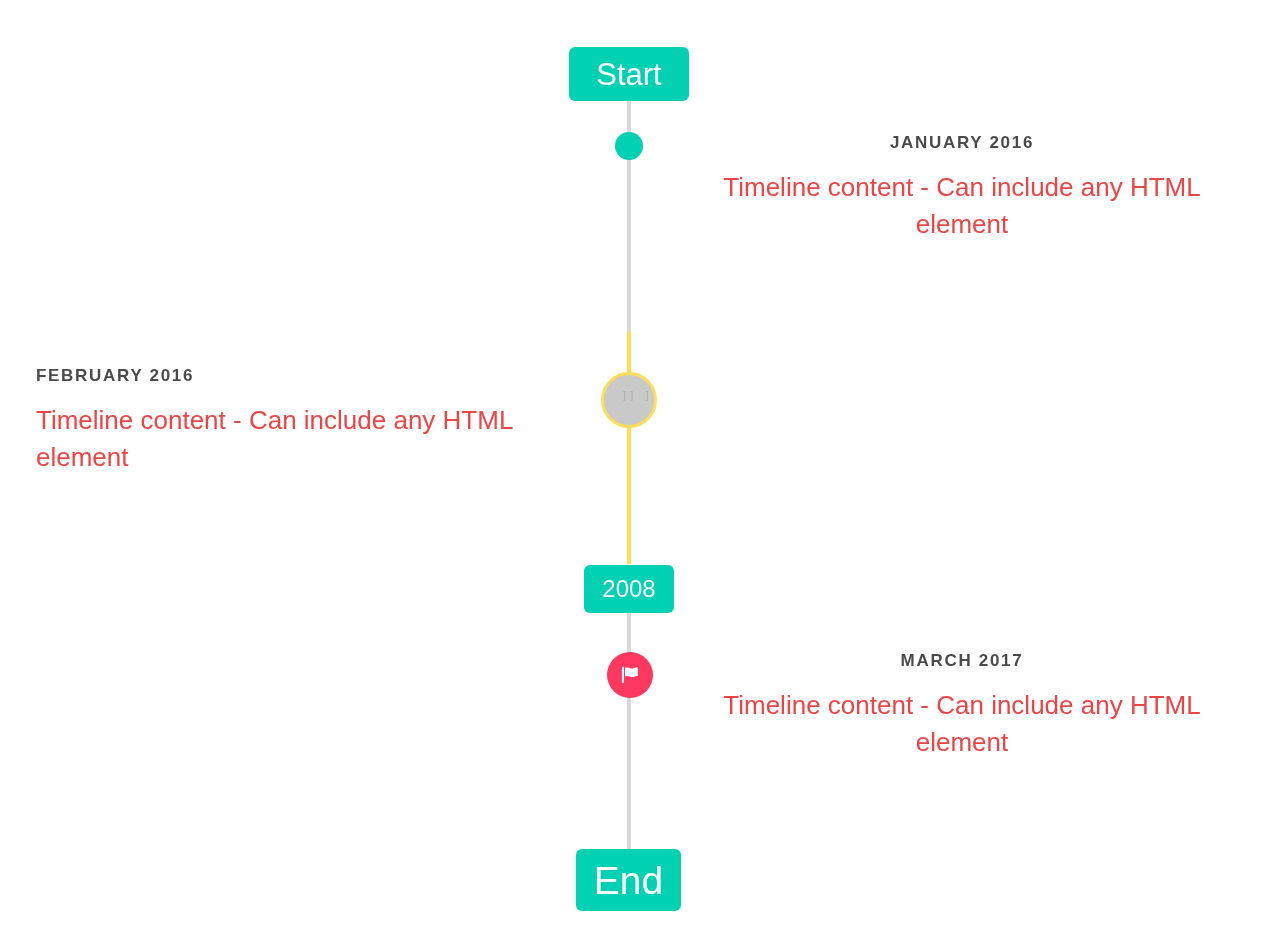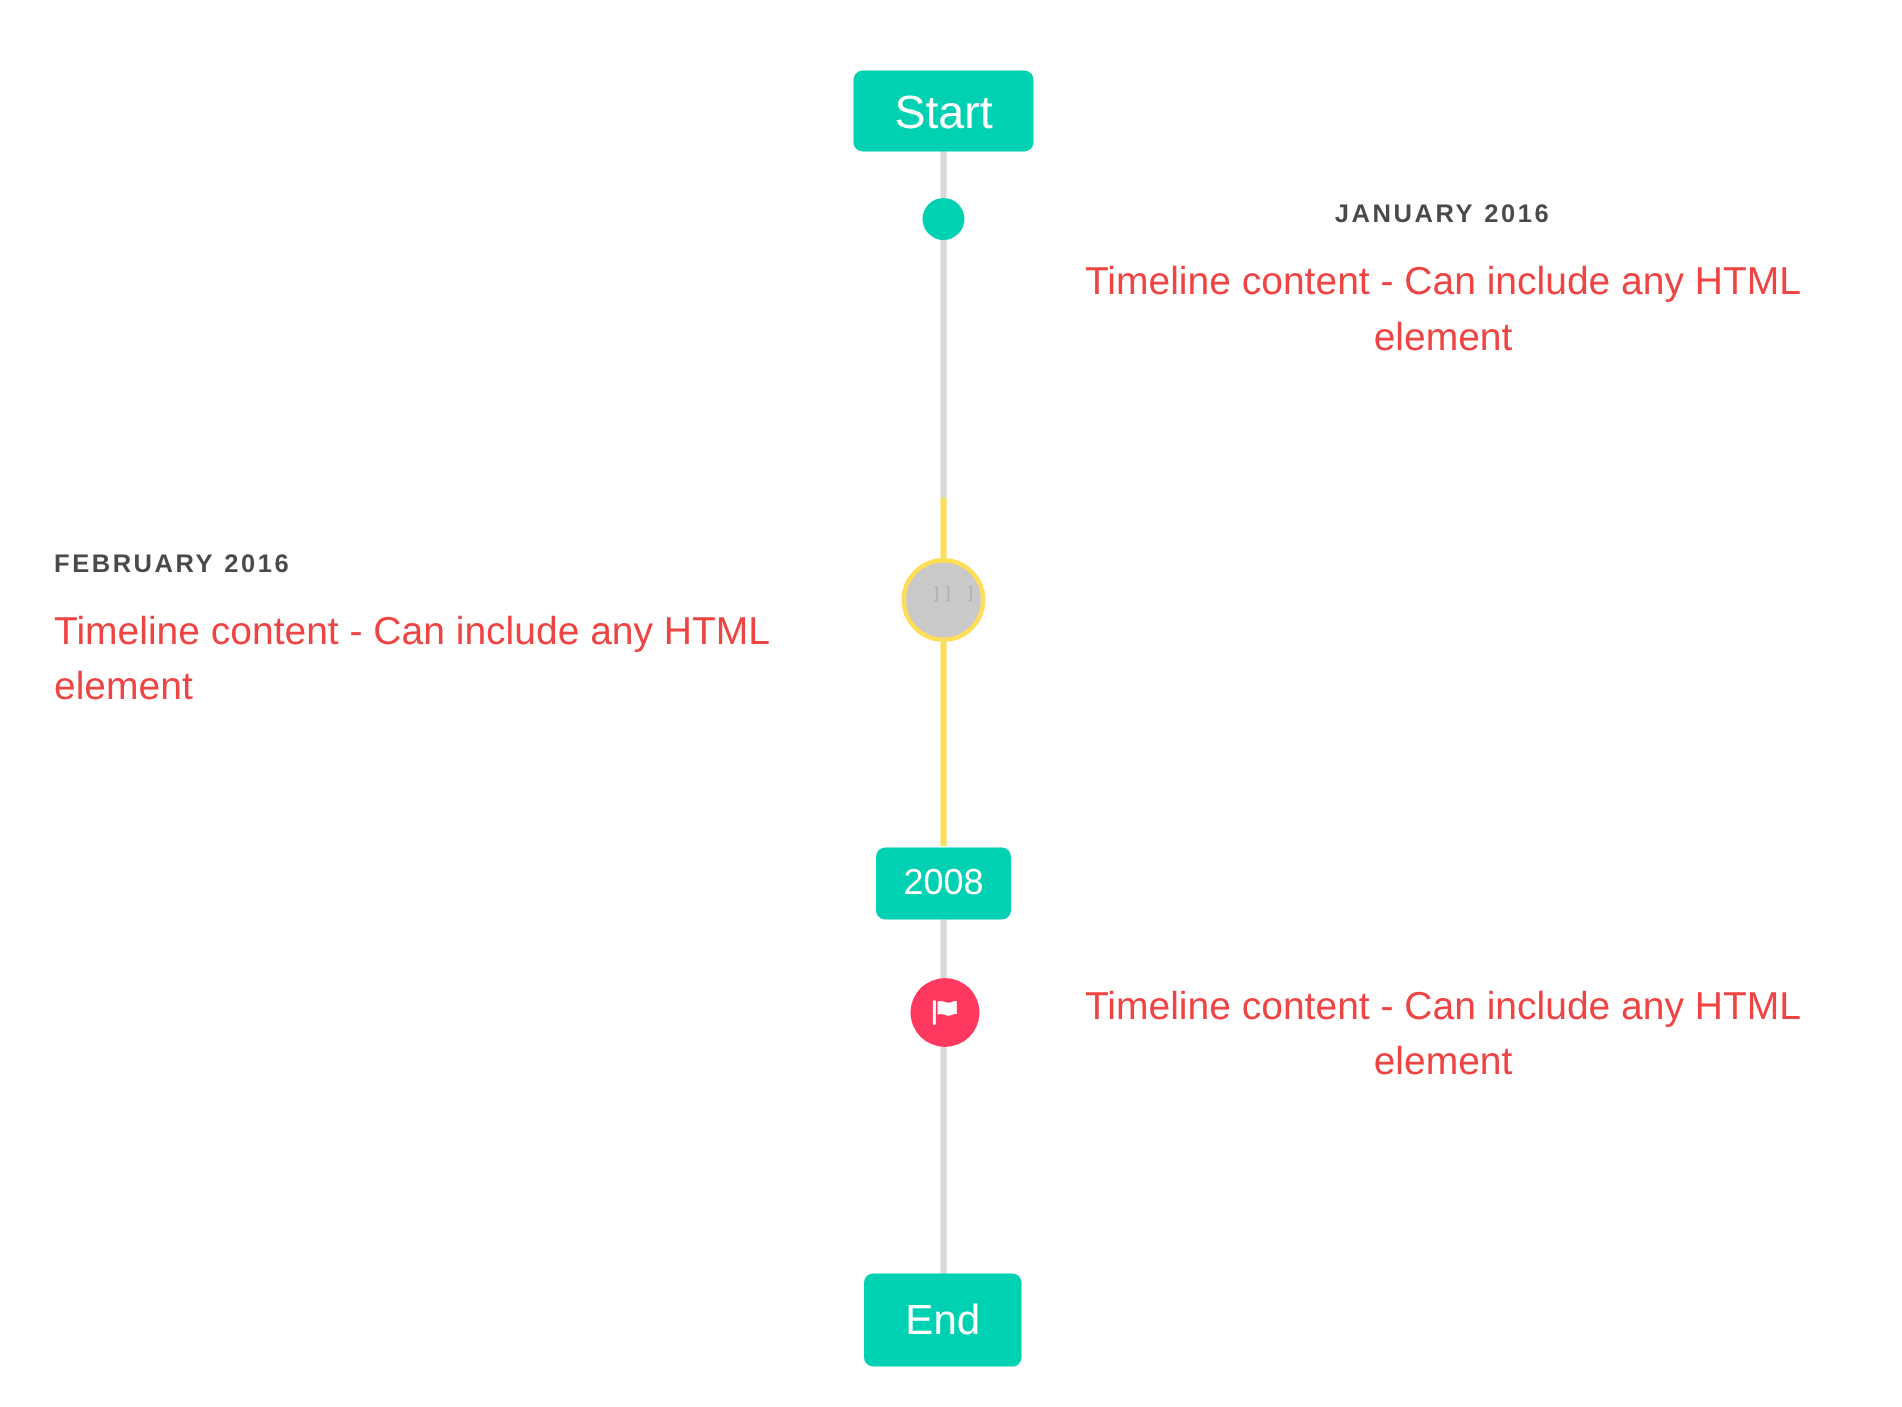--- a/index.html
+++ b/index.html
@@ -45,21 +45,21 @@
   }
   .pill-start {
     left: 569px; top: 31px;
     width: 120px; height: 54px;
     font-size: 31px;
     margin-top: 16px;
   }
   .pill-end {
     left: 576px; top: 849px;
     width: 105px; height: 62px;
-    font-size: 28px;
+    font-size: 39px;
   }
   .pill-year {
     left: 584px; top: 565px;
     width: 90px; height: 48px;
     font-size: 24px;
   }
 
   
   .item { position: absolute; }
 
@@ -159,19 +159,20 @@
 
   <div class="item">
     <div class="marker marker-flag">
       <svg class="marker-glyph" width="22" height="22" viewBox="0 0 24 24" aria-hidden="true">
         <rect x="3.2" y="3" width="2.2" height="18" rx="1" fill="#ffffff"></rect>
         <path d="M6.6 4.2 C10 2.4 13.4 6.2 16.8 4.4 C18.4 3.6 19.6 3.4 20.6 3.8 L20.6 13.2
                  C19.6 12.8 18.4 13 16.8 13.8 C13.4 15.6 10 11.8 6.6 13.6 Z" fill="#ffffff"></path>
       </svg>
     </div>
     <div class="content content-right pos-mar">
+      <p class="heading">MARCH 2017</p>
       <p class="body-text">Timeline content - Can include any HTML element</p>
     </div>
   </div>
 
   <div class="pill pill-end">End</div>
 
 </div>
 
 </body></html>

